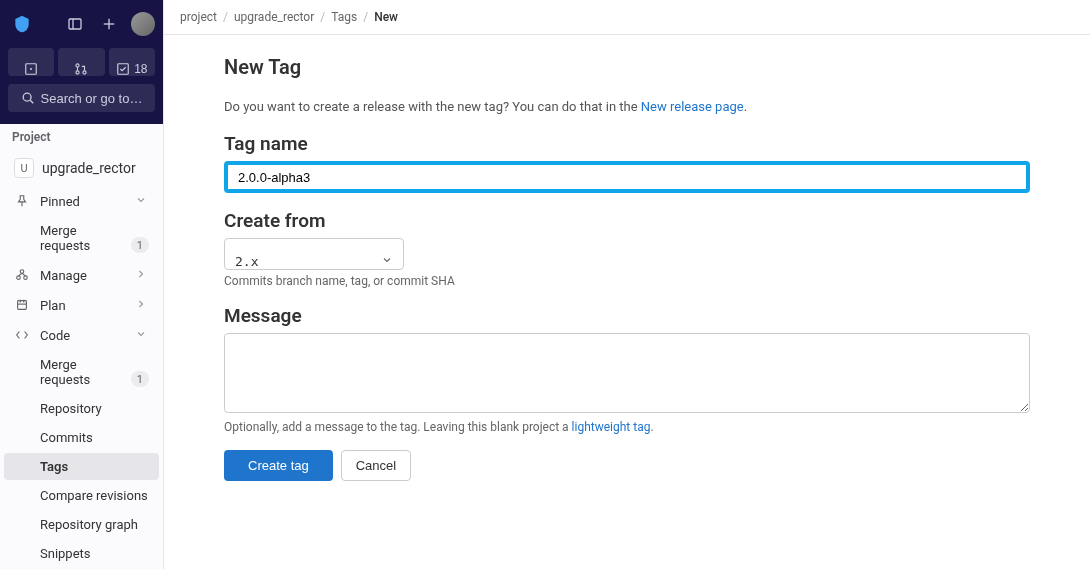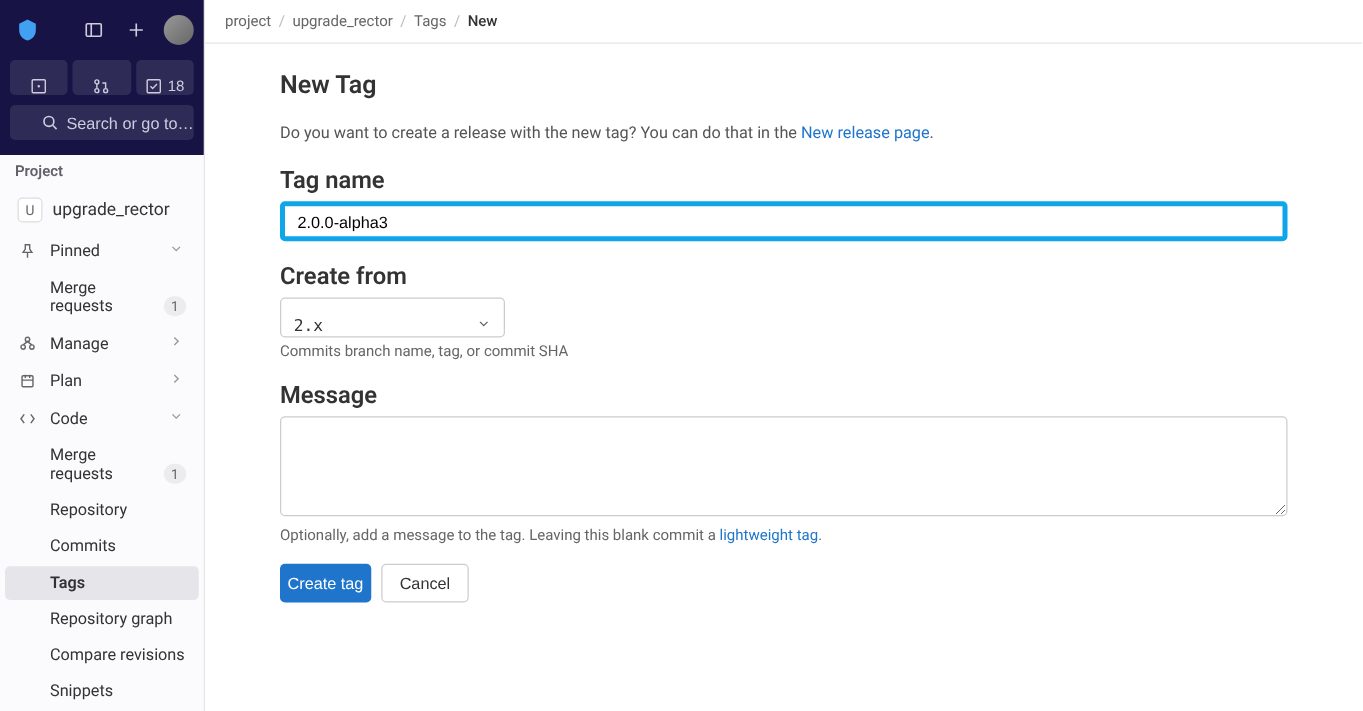--- a/index.html
+++ b/index.html
@@ -12,21 +12,21 @@
     
     .topbar { background: #171345; height: 48px; display: flex; align-items: center; padding: 0 8px; gap: 6px; }
     .logo { width: 24px; height: 24px; display: flex; align-items: center; justify-content: center; color: #fff; margin-left: 2px; margin-right: auto; }
     .topbar-btn { width: 28px; height: 28px; display: flex; align-items: center; justify-content: center; color: #cdcdde; cursor: pointer; border-radius: 4px; }
     .avatar { width: 24px; height: 24px; border-radius: 50%; background: linear-gradient(135deg, #999, #666); margin-left: 2px; }
     
     .action-bar { background: #171345; padding: 0 8px 8px 8px; display: flex; gap: 4px; }
     .action-btn { flex: 1; height: 28px; background: rgba(255,255,255,0.1); border: none; border-radius: 4px; color: #cdcdde; display: flex; align-items: flex-end; justify-content: center; gap: 4px; cursor: pointer; font-size: 12px; }
     
     .search-bar { background: #171345; padding: 0 8px 12px 8px; }
-    .search-btn { width: 100%; height: 28px; background: rgba(255,255,255,0.1); border: none; border-radius: 4px; color: #cdcdde; display: flex; align-items: center; justify-content: flex-end; gap: 6px; cursor: pointer; font-size: 13px; }
+    .search-btn { width: 100%; height: 28px; background: rgba(255,255,255,0.1); border: none; border-radius: 4px; color: #cdcdde; display: flex; align-items: center; justify-content: center; gap: 6px; cursor: pointer; font-size: 13px; }
     
     .nav-section-title { padding: 6px 12px; font-size: 12px; font-weight: 600; color: #626168; }
     
     .project-item { display: flex; align-items: center; padding: 6px 10px; gap: 8px; cursor: pointer; margin: 2px 4px; border-radius: 4px; }
     .project-avatar { width: 20px; height: 20px; background: #fff; border: 1px solid #ddd; border-radius: 4px; display: flex; align-items: center; justify-content: center; font-size: 11px; color: #666; }
     
     .nav-item { display: flex; align-items: flex-end; padding: 6px 10px; gap: 10px; cursor: pointer; margin: 1px 4px; border-radius: 4px; color: #333; font-size: 13px; }
     .nav-item.active { background: #e6e6ea; font-weight: 600; }
     .nav-item .icon { width: 16px; height: 16px; display: flex; align-items: center; justify-content: center; color: #666; flex-shrink: 0; }
     .nav-item .label { flex: 1; }
@@ -48,21 +48,21 @@
     
     .form-group { margin-bottom: 16px; }
     .form-label { display: block; font-size: 19px; font-weight: 600; margin-bottom: 6px; color: #333; }
     .form-input { width: 100%; height: 32px; padding: 0 10px; border: 4px solid #0ea5e9; border-radius: 4px; font-size: 13px; }
     .form-select { width: 180px; height: 32px; padding: 0 10px; border: 1px solid #ccc; border-radius: 4px; background: #fff; font-size: 13px; font-family: monospace; display: flex; align-items: flex-end; justify-content: space-between; cursor: pointer; }
     .form-textarea { width: 100%; height: 80px; padding: 8px 10px; border: 1px solid #ccc; border-radius: 4px; font-size: 13px; font-family: inherit; resize: vertical; }
     .form-hint { font-size: 12px; color: #666; margin-top: 4px; }
     .form-hint a { color: #1f75cb; text-decoration: none; }
     
     .form-actions { display: flex; gap: 8px; margin-top: 16px; }
-    .btn-primary { background: #1f75cb; color: #fff; border: none; padding: 7px 6px; border-radius: 4px; font-size: 13px; cursor: pointer; }
+    .btn-primary { background: #1f75cb; color: #fff; border: none; padding: 7px 24px; border-radius: 4px; font-size: 13px; cursor: pointer; }
     .btn-secondary { background: #fff; color: #333; border: 1px solid #ccc; padding: 7px 14px; border-radius: 4px; font-size: 13px; cursor: pointer; }
   </style>
 </head>
 <body>
 
 <div class="layout">
   <div class="sidebar">
     <div class="topbar">
       <div class="logo">
         <svg width="20" height="20" viewBox="0 0 24 24" fill="#41a0f2">
@@ -189,24 +189,24 @@
     <div class="nav-item nav-sub">
       <span class="label">Repository</span>
     </div>
     <div class="nav-item nav-sub">
       <span class="label">Commits</span>
     </div>
     <div class="nav-item nav-sub active">
       <span class="label">Tags</span>
     </div>
     <div class="nav-item nav-sub">
+      <span class="label">Compare revisions</span>
+    </div>
+    <div class="nav-item nav-sub">
       <span class="label">Repository graph</span>
-    </div>
-    <div class="nav-item nav-sub">
-      <span class="label">Compare revisions</span>
     </div>
     <div class="nav-item nav-sub">
       <span class="label">Snippets</span>
     </div>
 
   </div>
 
   <div class="main">
     <div class="breadcrumbs">
       <a>project</a>
@@ -237,21 +237,21 @@
                 <path d="M4 6 L8 10 L12 6"></path>
               </svg></span>
         </div>
         <div class="form-hint">Commits branch name, tag, or commit SHA</div>
       </div>
 
       <div class="form-group">
         <label class="form-label">Message</label>
         <textarea class="form-textarea" style=""></textarea>
         <div class="form-hint">
-          <span>Optionally, add a message to the tag. Leaving this blank commit a </span><a>lightweight tag</a>.
+          <span>Optionally, add a message to the tag. Leaving this blank project a </span><a>lightweight tag</a>.
         </div>
       </div>
 
       <div class="form-actions">
         <button class="btn-primary">Create tag</button>
         <button class="btn-secondary">Cancel</button>
       </div>
     </div>
   </div>
 </div>

